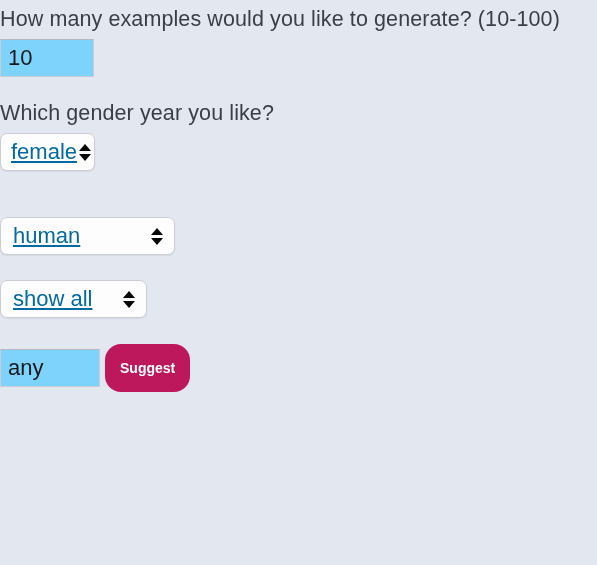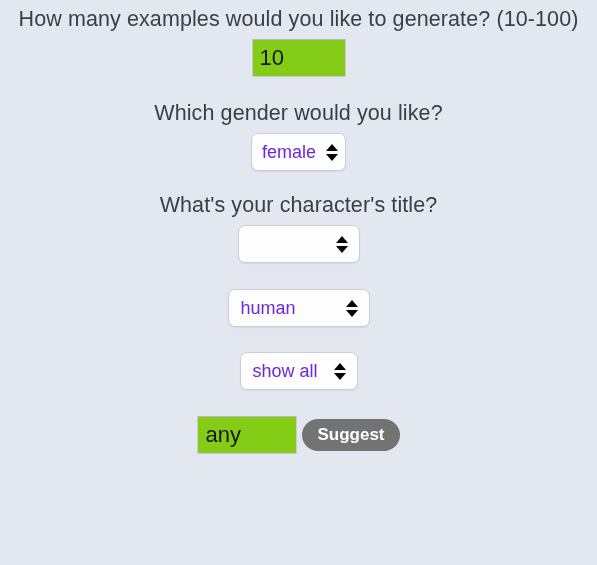--- a/index.html
+++ b/index.html
@@ -21,21 +21,21 @@
     display: flex;
     flex-direction: column;
     align-items: center;
     padding-top: 5px;
   }
 
   .field-group {
     width: 100%;
     display: flex;
     flex-direction: column;
-    align-items: center;
+    align-items: flex-start;
   }
 
   .q-label {
     color: #3a3f47;
     font-size: 21.5px;
     font-weight: 300;
     line-height: 28px;
     letter-spacing: 0.1px;
     white-space: nowrap;
     text-align: center;
@@ -45,21 +45,21 @@
     display: flex;
     align-items: center;
     justify-content: center;
     margin-top: 6px;
   }
 
   
   .text-input {
     box-sizing: border-box;
     height: 38px;
-    background: #84cc16;
+    background: #7dd3fc;
     border: 1px solid #c9ccd2;
     border-top-color: #b6b9c0;
     border-radius: 0;
     font-family: "Liberation Sans", sans-serif;
     font-size: 22px;
     color: #15181c;
     padding: 0 7px;
     outline: none;
   }
   .text-input.count { width: 94px; }
@@ -72,26 +72,27 @@
     height: 38px;
     background: #fdfdfd;
     border: 1px solid #cbced4;
     border-radius: 7px;
     box-shadow: 0 1px 1px rgba(90,95,110,0.10);
     display: flex;
     align-items: center;
     cursor: pointer;
   }
   .select-value {
-    font-size: 18px;
-    color: #6d28d9;
+    font-size: 22px;
+    color: #0369a1;
     line-height: 1;
     white-space: nowrap;
     padding-left: 12px;
     padding-right: 6px;
+    text-decoration: underline;
   }
   .select-arrows {
     margin-left: auto;
     margin-right: 11px;
     display: flex;
     flex-direction: column;
     align-items: center;
     justify-content: center;
     gap: 3px;
   }
@@ -103,35 +104,35 @@
   }
   .arrow-up   { border-bottom: 7px solid #060606; }
   .arrow-down { border-top: 7px solid #060606; }
 
   
   .select-box.gender   { width: 95px; }
   .select-box.gender .select-value { padding-left: 10px; padding-right: 2px; }
   .select-box.gender .select-arrows { margin-right: 7px; }
 
   .select-box.title    { width: 122px; }
-  .select-box.flavour  { width: 142px; }
-  .select-box.chartype { width: 118px; }
+  .select-box.flavour  { width: 175px; }
+  .select-box.chartype { width: 147px; }
 
   
   .suggest-btn {
     box-sizing: border-box;
-    height: 32px;
+    height: 48px;
     margin-left: 5px;
     padding: 0 15px;
-    background: #737373;
+    background: #be185d;
     border: none;
     border-radius: 16px;
     color: #ffffff;
     font-family: "Liberation Sans", sans-serif;
-    font-size: 17px;
+    font-size: 14px;
     font-weight: 600;
     line-height: 32px;
     cursor: pointer;
     white-space: nowrap;
   }
 
   
   .gap-a { height: 22px; }
   .gap-b { height: 20px; }
   .gap-c { height: 20px; }
@@ -146,46 +147,34 @@
   <div class="field-group">
     <div class="q-label">How many examples would you like to generate? (10-100)</div>
     <div class="control-row">
       <input class="text-input count" type="text" value="10" style="">
     </div>
   </div>
 
   <div class="gap-a"></div>
 
   <div class="field-group">
-    <div class="q-label">Which gender would you like?</div>
+    <div class="q-label">Which gender year you like?</div>
     <div class="control-row">
       <div class="select-box gender">
         <span class="select-value">female</span>
         <span class="select-arrows">
           <span class="arrow-up"></span>
           <span class="arrow-down"></span>
         </span>
       </div>
     </div>
   </div>
 
   <div class="gap-b"></div>
 
-  <div class="field-group">
-    <div class="q-label">What's your character's title?</div>
-    <div class="control-row">
-      <div class="select-box title">
-        <span class="select-value"></span>
-        <span class="select-arrows">
-          <span class="arrow-up"></span>
-          <span class="arrow-down"></span>
-        </span>
-      </div>
-    </div>
-  </div>
 
   <div class="gap-c"></div>
 
   <div class="field-group">
     <div class="control-row">
       <div class="select-box flavour">
         <span class="select-value">human</span>
         <span class="select-arrows">
           <span class="arrow-up"></span>
           <span class="arrow-down"></span>

